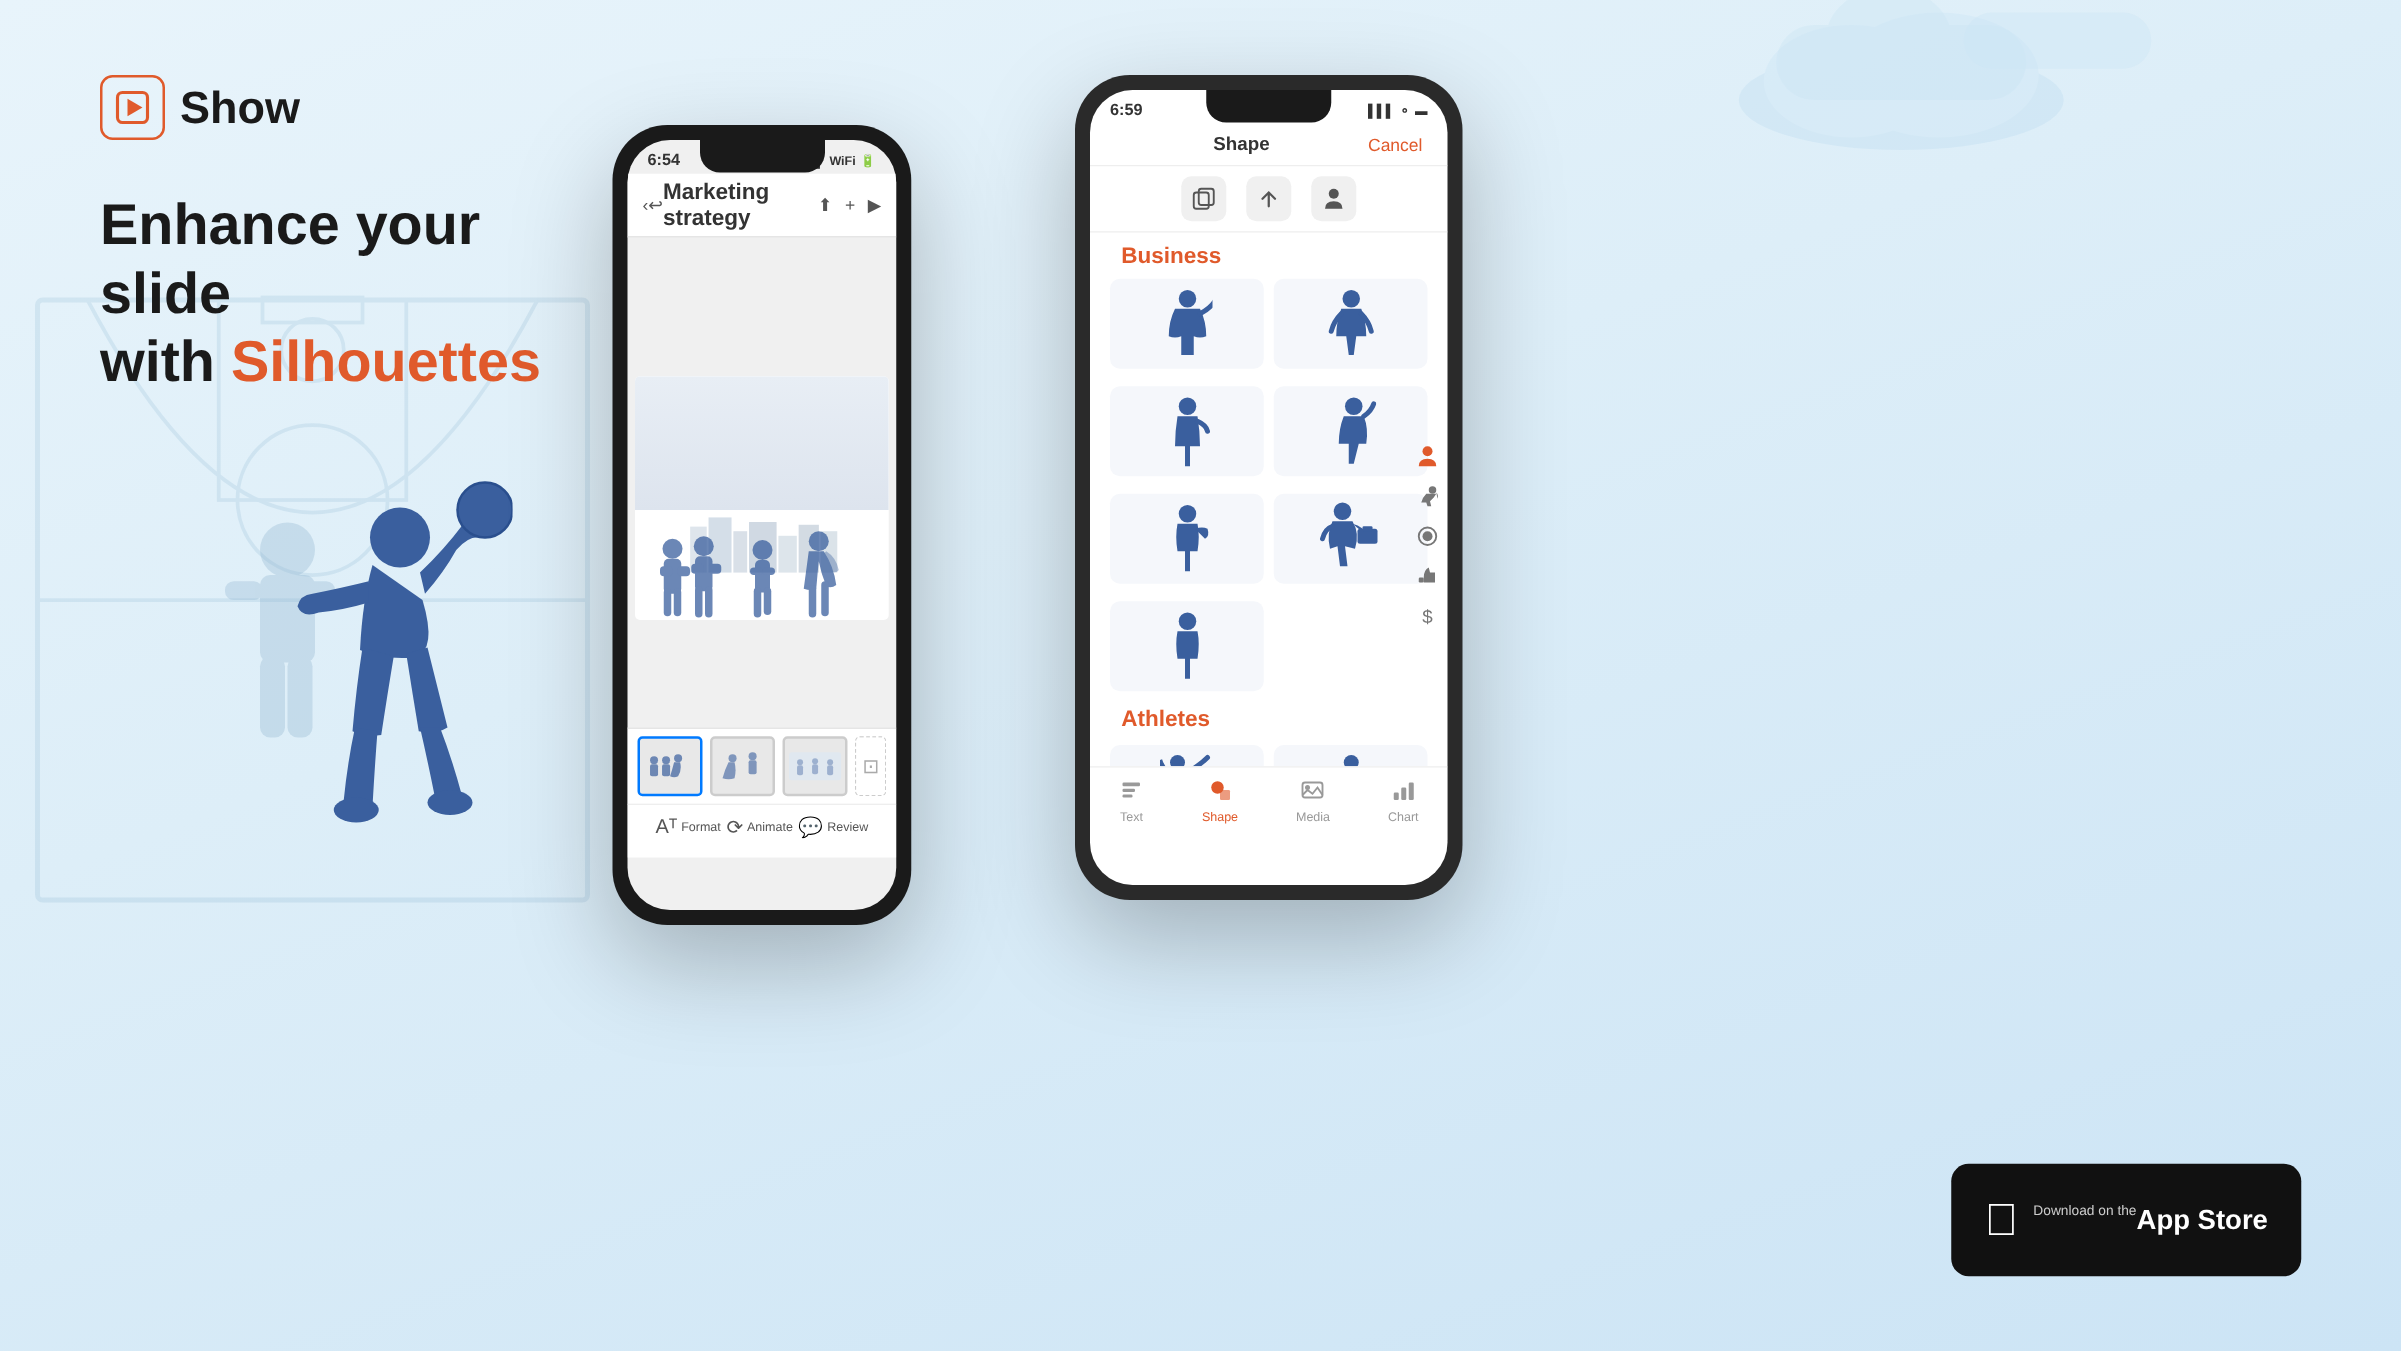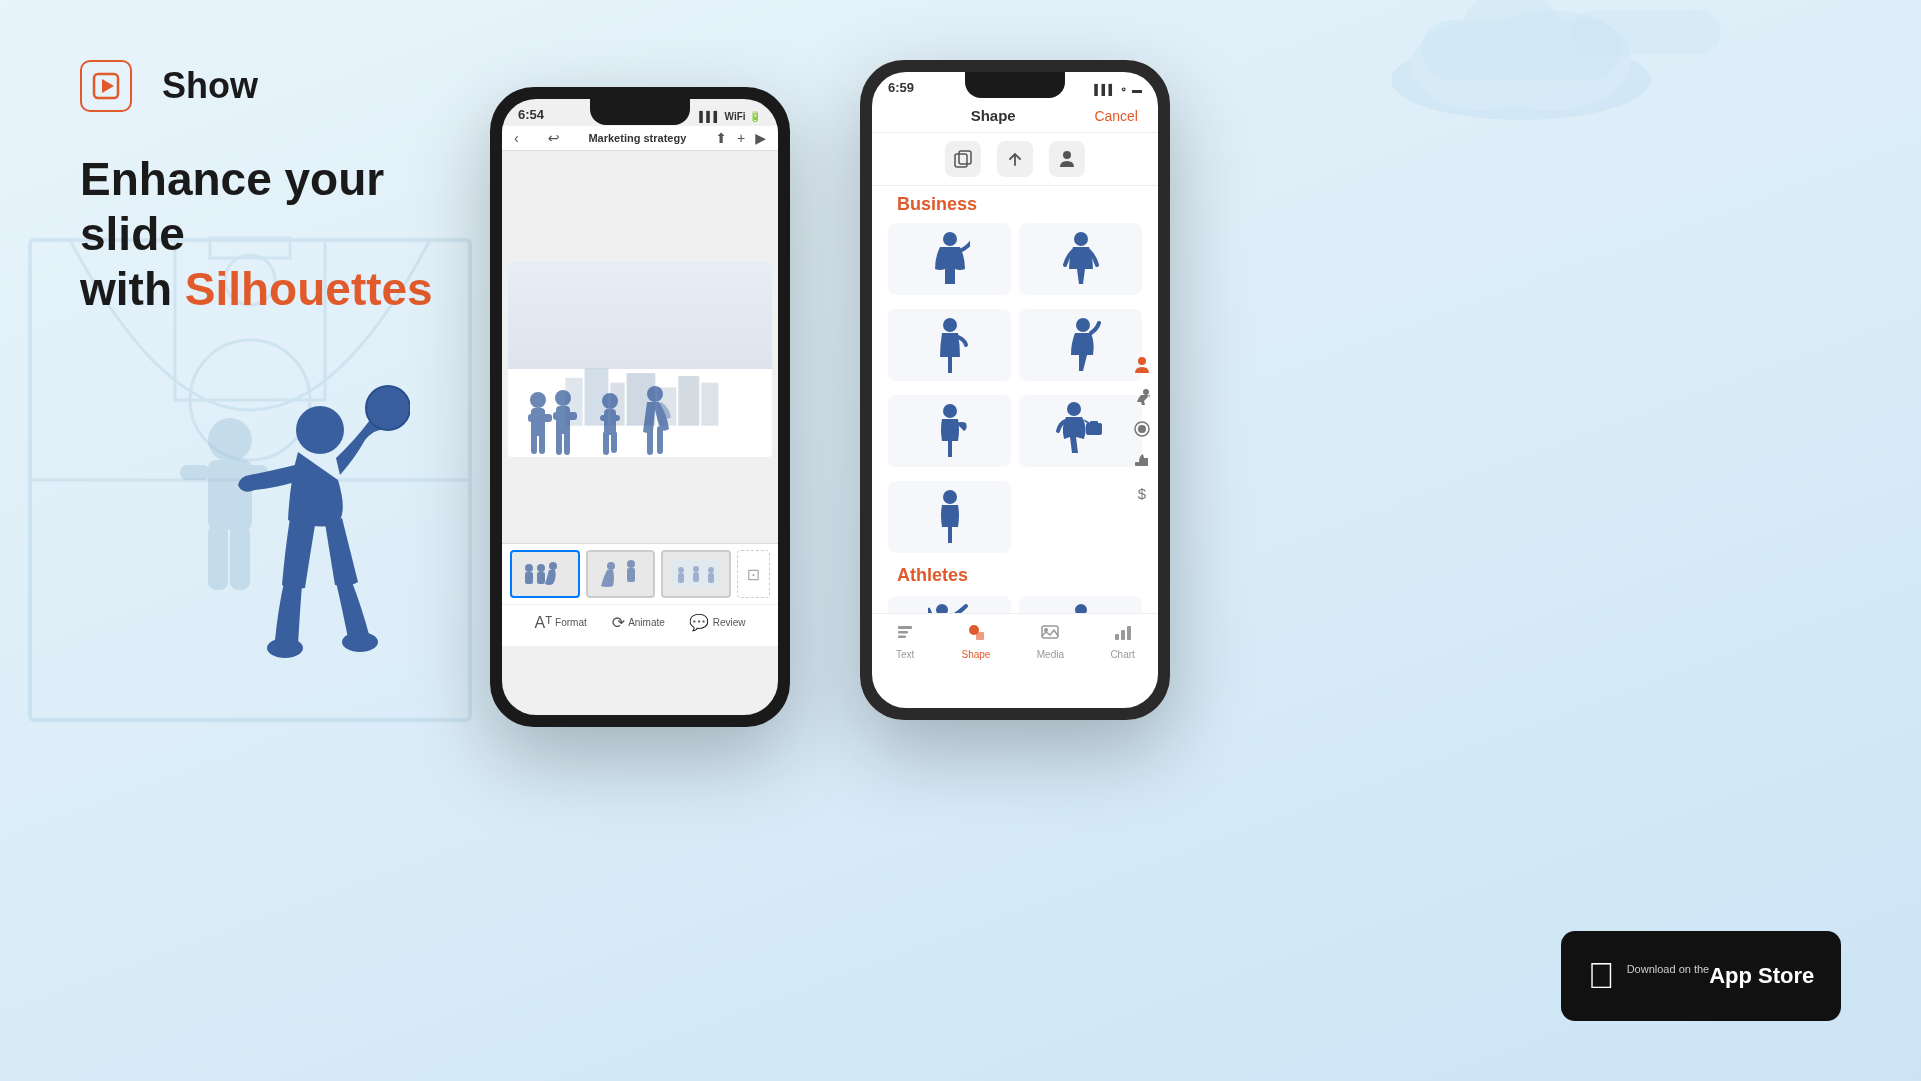--- a/index.html
+++ b/index.html
@@ -63,21 +63,20 @@
 
     .logo-icon svg {
       width: 28px;
       height: 28px;
     }
 
     .logo-text {
       font-size: 36px;
       font-weight: 700;
       color: #1a1a1a;
-      margin-left: 18px;
     }
 
     .headline {
       font-size: 46px;
       font-weight: 800;
       color: #1a1a1a;
       line-height: 1.2;
       margin-bottom: 10px;
     }
 
@@ -87,22 +86,22 @@
       left: 120px;
       top: 340px;
       width: 290px;
       height: 360px;
     }
 
     
     .phone-left {
       position: absolute;
       left: 490px;
-      top: 87px;
-      width: 300px;
+      top: 100px;
+      width: 239px;
       height: 640px;
     }
 
     .phone-frame {
       width: 100%;
       height: 100%;
       background: #1a1a1a;
       border-radius: 44px;
       padding: 12px;
       box-shadow: 0 30px 80px rgba(0,0,0,0.25);
@@ -157,21 +156,21 @@
     .phone-toolbar {
       display: flex;
       align-items: center;
       justify-content: space-between;
       padding: 4px 12px;
       border-bottom: 1px solid #ddd;
       background: white;
     }
 
     .toolbar-title {
-      font-size: 11px;
+      font-size: 18px;
       font-weight: 600;
       color: #333;
     }
 
     .toolbar-icons {
       display: flex;
       gap: 10px;
       align-items: center;
     }
 

